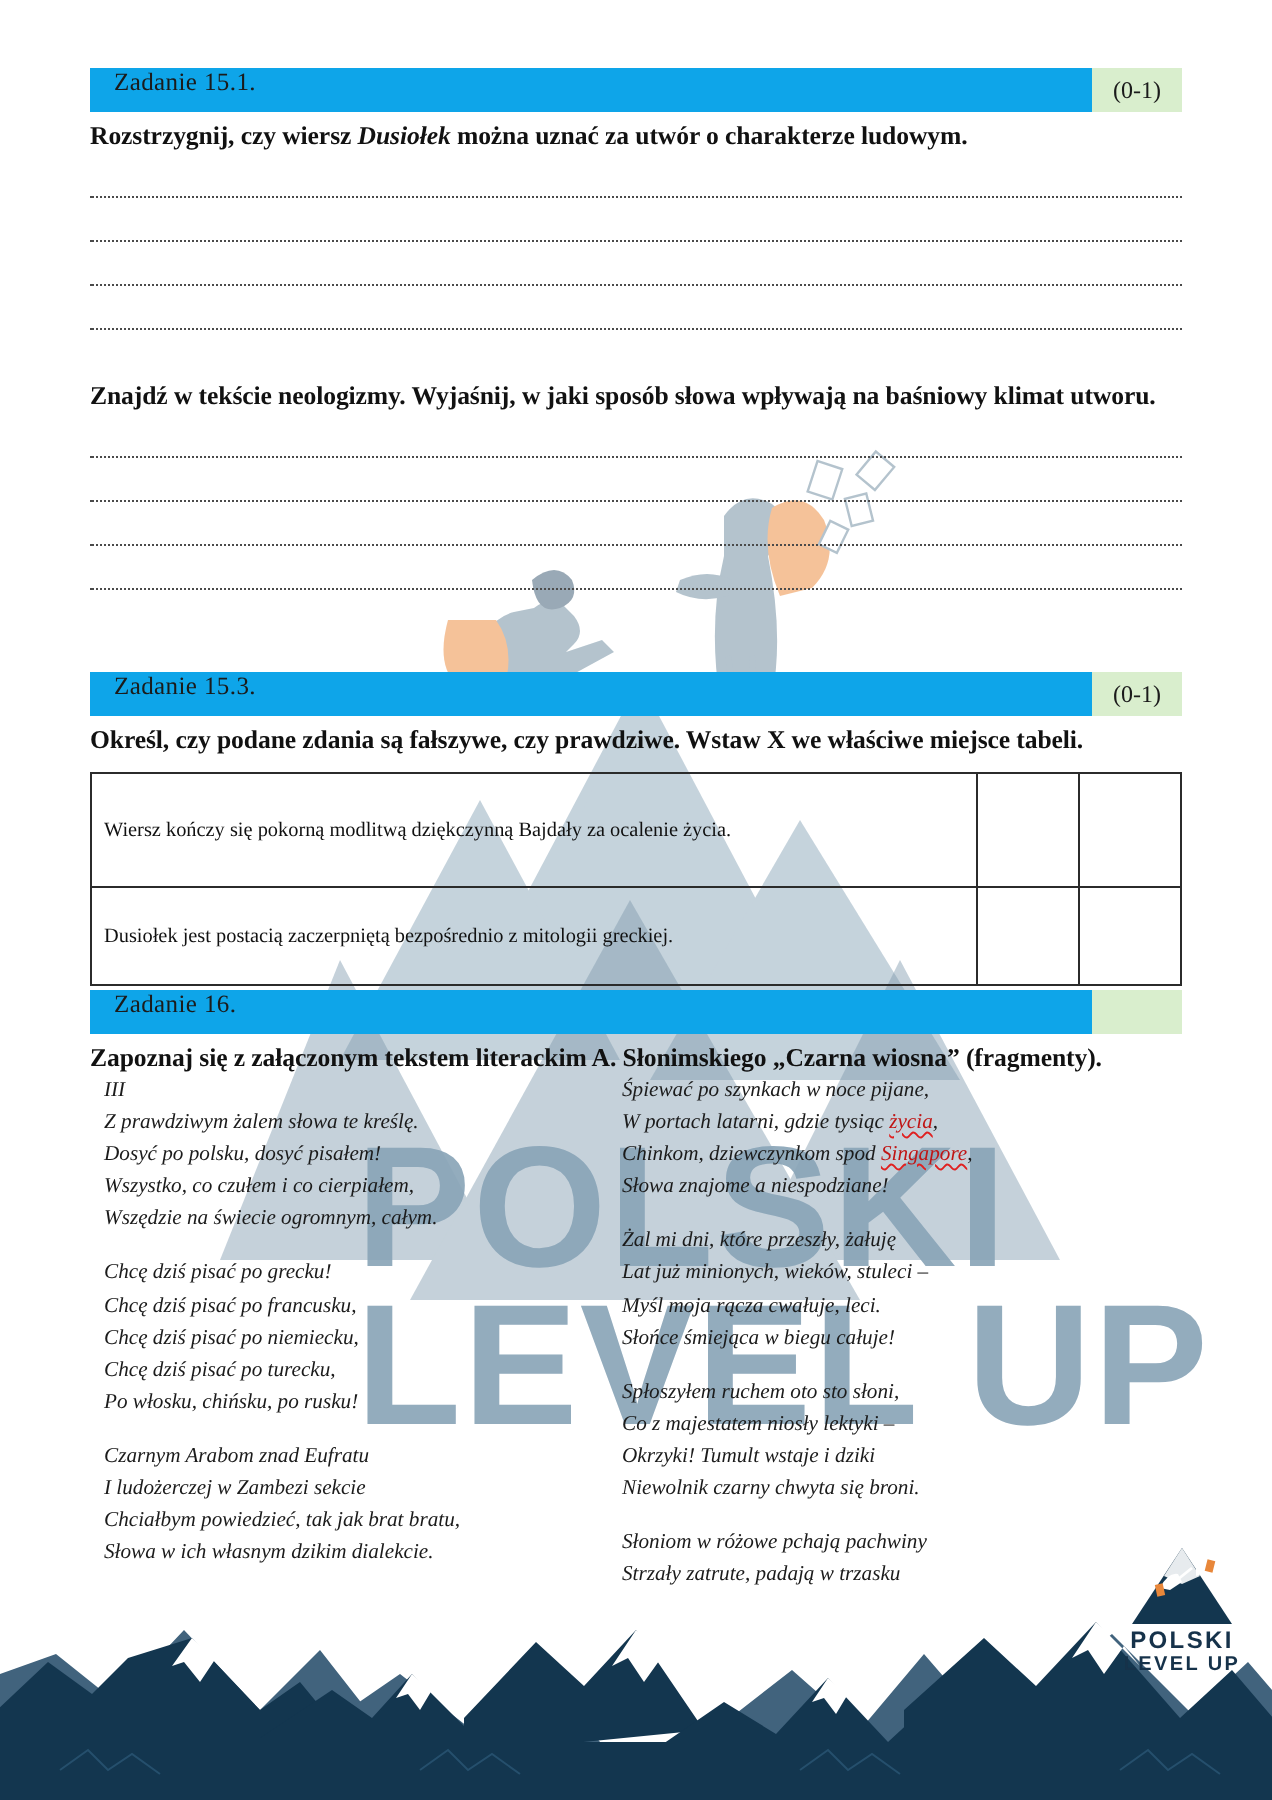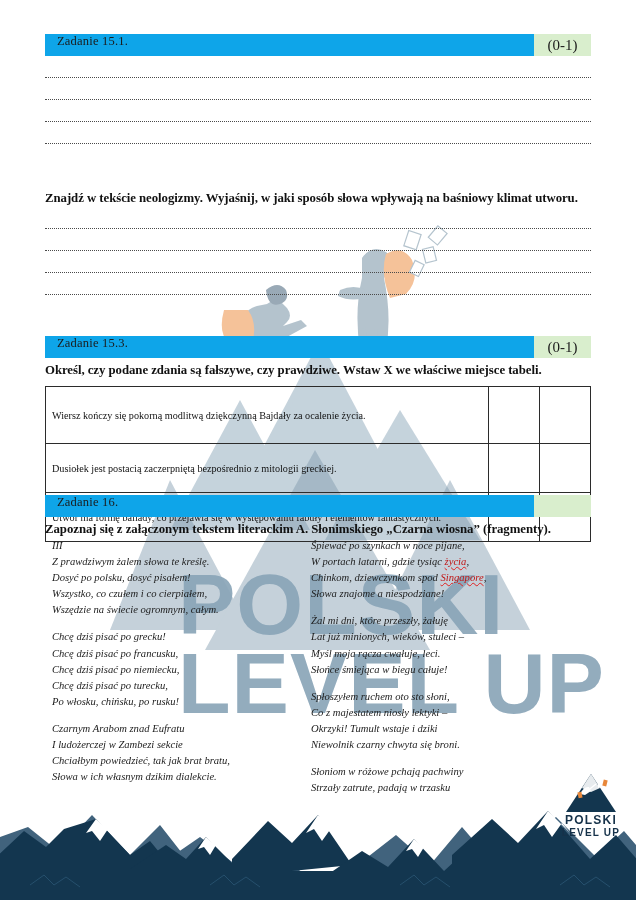--- a/index.html
+++ b/index.html
@@ -39,24 +39,24 @@
     background:#0ea5e9;
     display:flex;align-items:flex-start;
     box-sizing:border-box;
   }
   .task-bar .tb-label{
     font-size:12.5px;color:#1b1b1b;
     padding-left:12px;letter-spacing:.2px;
   }
   .task-bar .tb-points{
     position:absolute;right:0;top:0;bottom:0;
-    width:57px;
+    width:45px;
     background:#d9eecd;
     display:flex;align-items:center;justify-content:center;
-    font-size:15px;color:#1b1b1b;
+    font-size:12px;color:#1b1b1b;
   }
   .task-bar.no-points .tb-points{color:transparent;}
 
   .task-prompt{
     margin-top:5px;
     font-size:12.8px;font-weight:bold;color:#111;
     letter-spacing:-.05px;
     line-height:1.25;
   }
   .task-prompt i{font-weight:bold;font-style:italic;}
@@ -163,20 +163,21 @@
 <div class="watermark-text">POLSKI
 LEVEL UP</div>
 
 <div class="page">
 
   <div class="task" style="top:34px;">
     <div class="task-bar">
       <span class="tb-label">Zadanie 15.1.</span>
       <span class="tb-points">(0-1)</span>
     </div>
+    <div class="task-prompt"><span>Rozstrzygnij, czy wiersz </span><i>Dusiołek</i><span> można uznać za utwór o charakterze ludowym.</span></div>
     <div class="dots"></div>
     <div class="dots"></div>
     <div class="dots"></div>
     <div class="dots"></div>
   </div>
 
   <div class="task" style="top:186px;">
     <div class="task-prompt">Znajdź w tekście neologizmy. Wyjaśnij, w jaki sposób słowa wpływają na baśniowy klimat utworu.</div>
     <div class="dots"></div>
     <div class="dots"></div>
@@ -195,25 +196,20 @@
   <div class="task" style="top:386px;">
     <table class="tf-table">
       <tbody>
       <tr class="tall">
         <td>Wiersz kończy się pokorną modlitwą dziękczynną Bajdały za ocalenie życia.</td>
         <td class="col-tf"></td>
         <td class="col-tf"></td>
       </tr>
       <tr>
         <td>Dusiołek jest postacią zaczerpniętą bezpośrednio z mitologii greckiej.</td>
-        <td class="col-tf"></td>
-        <td class="col-tf"></td>
-      </tr>
-      <tr>
-        <td>Utwór ma formę ballady, co przejawia się w występowaniu fabuły i elementów fantastycznych.</td>
         <td class="col-tf"></td>
         <td class="col-tf"></td>
       </tr>
     </tbody>
       </table>
   </div>
 
   <div class="task" style="top:495px;">
     <div class="task-bar no-points">
       <span class="tb-label">Zadanie 16.</span>

